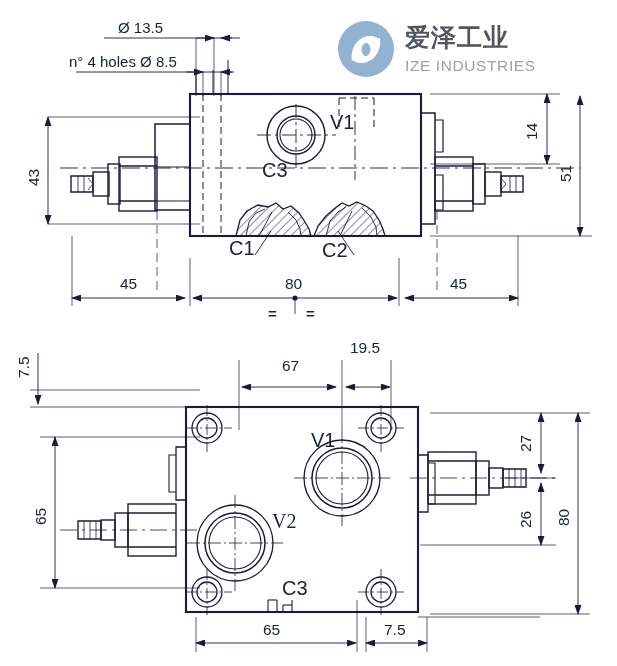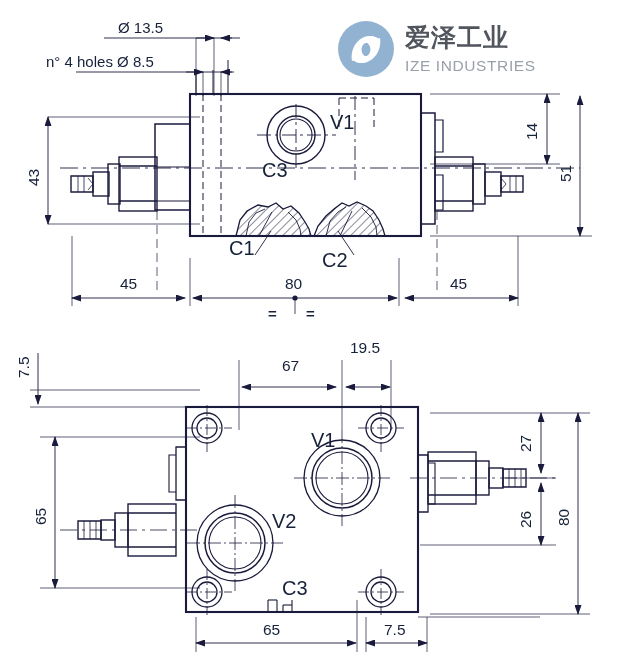--- a/index.html
+++ b/index.html
@@ -343,51 +343,51 @@
         <path d="M357,600 L357,652"></path>
         <path d="M366,617 L366,652"></path>
         <path d="M427,617 L427,652"></path>
       </g>
       <path d="M418,617 L540,617" stroke-width="0.7"></path>
 
     </g>
   </svg>
 
   <div class="lbl note" style="left:118px; top:20px;">Ø 13.5</div>
-  <div class="lbl note" style="left:46px; top:54px;">n° 4 holes Ø 8.5</div>
+  <div class="lbl note" style="left:69px; top:54px;">n° 4 holes Ø 8.5</div>
 
   <div class="lbl dim rot90" style="left:26px; top:186px;">43</div>
   <div class="lbl dim rot90" style="left:524px; top:140px;">14</div>
   <div class="lbl dim rot90" style="left:558px; top:182px;">51</div>
 
   <div class="lbl dim" style="left:120px; top:276px;">45</div>
   <div class="lbl dim" style="left:285px; top:276px;">80</div>
   <div class="lbl dim" style="left:450px; top:276px;">45</div>
   <div class="lbl eq" style="left:268px; top:306px;">=</div>
   <div class="lbl eq" style="left:306px; top:306px;">=</div>
 
   <div class="lbl port" style="left:330px; top:112px;">V1</div>
   <div class="lbl port" style="left:262px; top:160px;">C3</div>
   <div class="lbl port" style="left:229px; top:238px;">C1</div>
-  <div class="lbl port" style="left:322px; top:250px;">C2</div>
+  <div class="lbl port" style="left:322px; top:240px;">C2</div>
 
   <div class="lbl dim rot90" style="left:16px; top:378px;">7.5</div>
   <div class="lbl dim" style="left:282px; top:358px;">67</div>
   <div class="lbl dim" style="left:350px; top:340px;">19.5</div>
 
   <div class="lbl dim rot90" style="left:33px; top:525px;">65</div>
   <div class="lbl dim rot90" style="left:518px; top:452px;">27</div>
   <div class="lbl dim rot90" style="left:518px; top:528px;">26</div>
   <div class="lbl dim rot90" style="left:556px; top:526px;">80</div>
 
   <div class="lbl dim" style="left:263px; top:622px;">65</div>
   <div class="lbl dim" style="left:384px; top:622px;">7.5</div>
 
   <div class="lbl port" style="left:311px; top:430px;">V1</div>
-  <div class="lbl port" style="left:272px; top:511px;">V2</div>
+  <div class="lbl port" style="left:272px; top:511px;font-family:Liberation Serif, serif;">V2</div>
   <div class="lbl port" style="left:282px; top:578px;">C3</div>
 
   <div id="brand">
     <div id="brand-mark">
       <svg class="glyph" viewBox="0 0 56 56">
         <path d="M14 40 C12 27, 20 16, 31 15 C37 14.5, 41 17, 42 20
                  L33 24 C31 21, 27 21, 25 24 C22 28, 24 34, 28 36 Z" fill="#ffffff"></path>
         <path d="M42 17 C44 29, 36 41, 25 42 C19 42.5, 15 40, 14 37
                  L23 33 C25 36, 29 36, 31 33 C34 29, 32 23, 28 21 Z" fill="#ffffff"></path>
       </svg>

